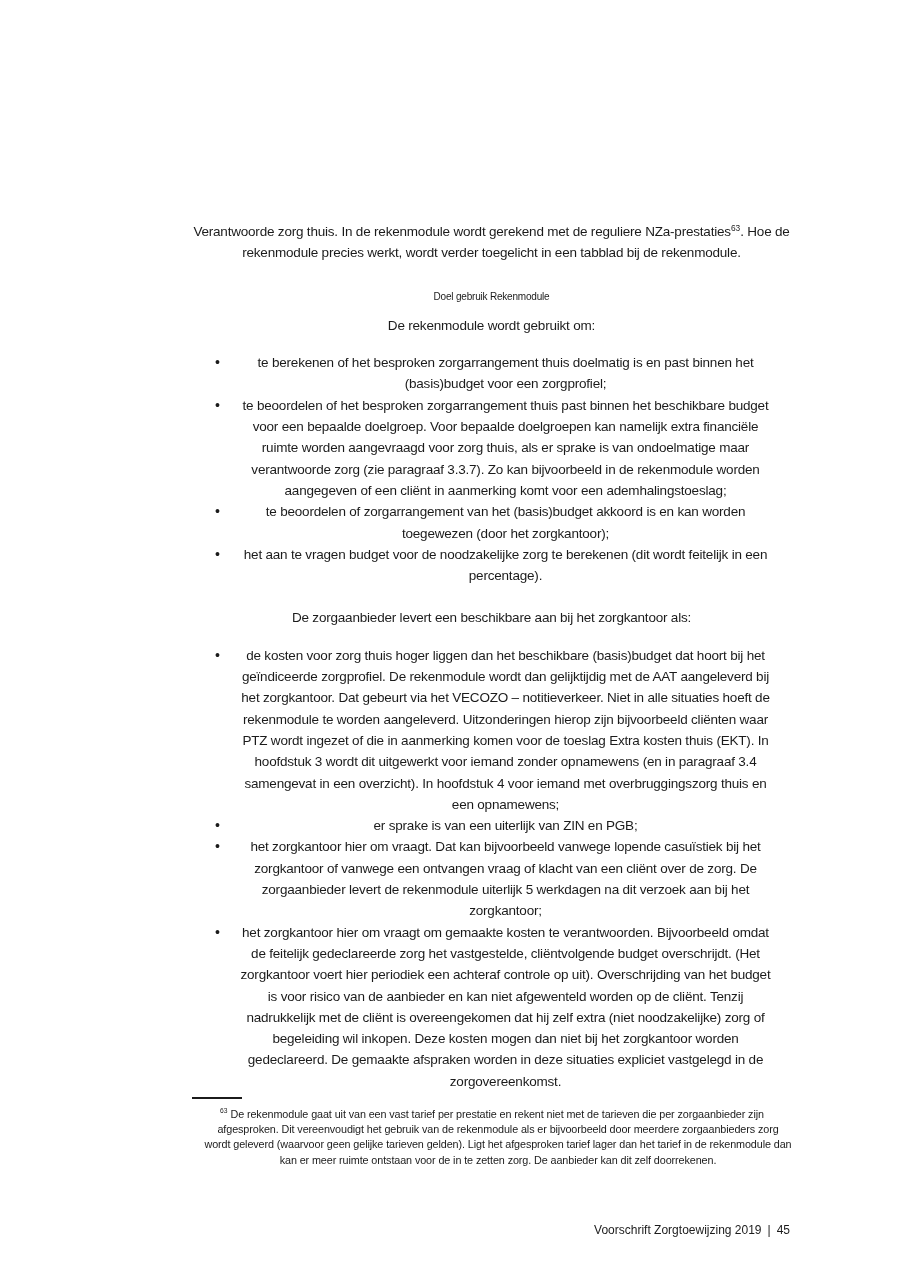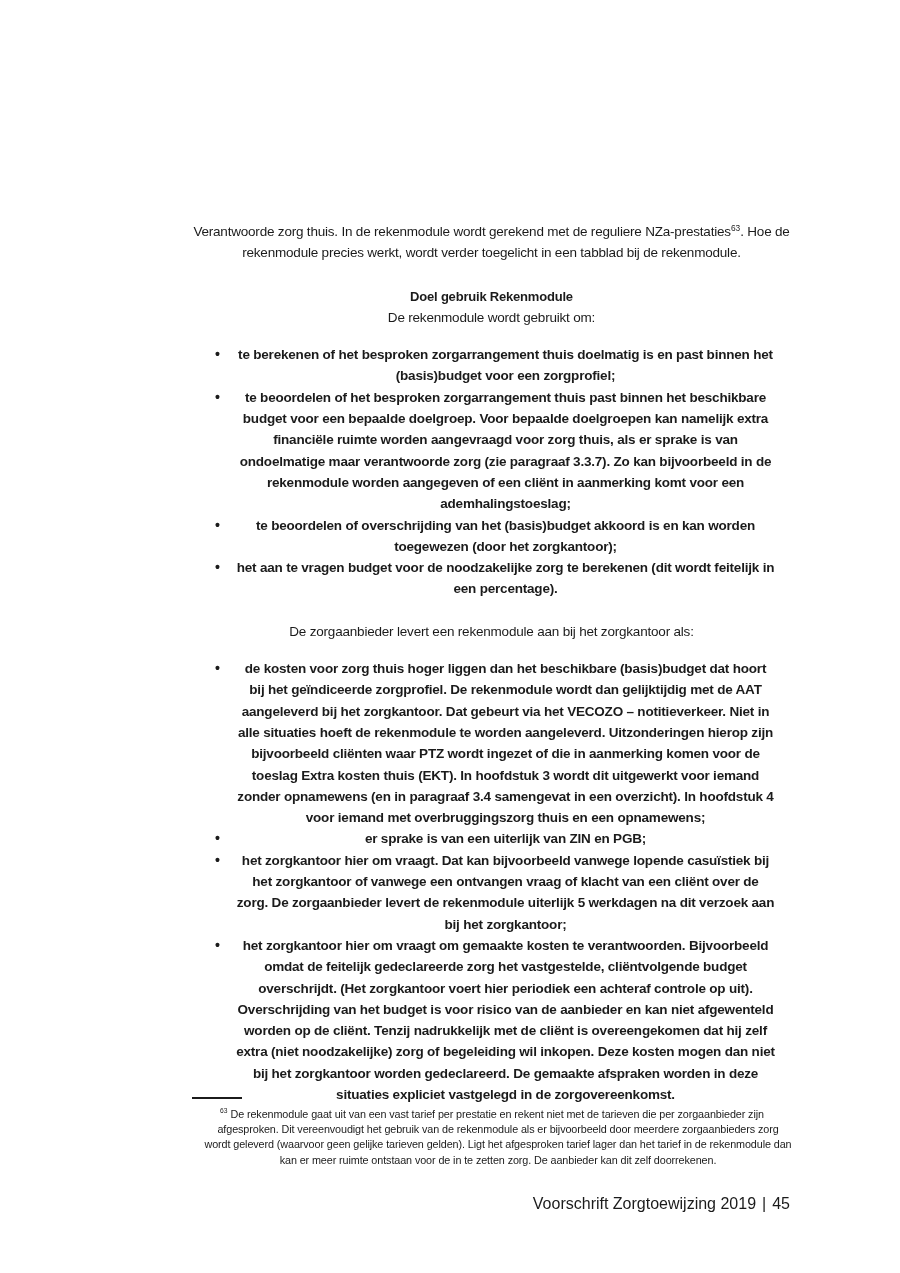--- a/index.html
+++ b/index.html
@@ -28,31 +28,30 @@
   }
   .para { margin: 0; }
   sup {
     font-size: 0.62em;
     line-height: 0;
     vertical-align: super;
     letter-spacing: 0;
   }
   .heading {
     margin: 22px 0 0 0;
-    font-size: 13px;
-    font-weight: bold;
+    font-size: 10px;
+    font-weight: normal;
     line-height: 21.3px;
   }
-  .intro { margin: 0; }
+  .intro { margin: 8px; }
   .intro.gap { margin-top: 21px; }
   ul.bullets {
     margin: 16px;
     padding: 0;
     list-style: none;
-    font-weight: bold;
   }
   ul.bullets li {
     position: relative;
     padding-left: 28px;
     margin: 0;
   }
   ul.bullets li::before {
     content: "\2022";
     position: absolute;
     left: 7px;
@@ -74,23 +73,23 @@
   .fn {
     margin: 0;
     font-size: 10.8px;
     line-height: 15.2px;
     letter-spacing: -0.1px;
     padding-left: 12px;
     text-indent: -12px;
   }
   .footer {
     position: absolute;
-    top: 1196px;
+    top: 1222px;
     right: 110px;
-    font-size: 16px;
+    font-size: 12px;
     line-height: 16px;
     white-space: nowrap;
   }
   .footer .sep { margin: 0 6px; }
 </style>
 </head>
 <body>
 
 <div class="page">
 
@@ -98,25 +97,25 @@
 
     <p class="para"><span>Verantwoorde zorg thuis. In de rekenmodule wordt gerekend met de reguliere NZa-prestaties</span><sup>63</sup><span>. Hoe de rekenmodule precies werkt, wordt verder toegelicht in een tabblad bij de rekenmodule.</span></p>
 
     <h2 class="heading">Doel gebruik Rekenmodule</h2>
 
     <p class="intro">De rekenmodule wordt gebruikt om:</p>
 
     <ul class="bullets">
       <li>te berekenen of het besproken zorgarrangement thuis doelmatig is en past binnen het (basis)budget voor een zorgprofiel;</li>
       <li>te beoordelen of het besproken zorgarrangement thuis past binnen het beschikbare budget voor een bepaalde doelgroep. Voor bepaalde doelgroepen kan namelijk extra financiële ruimte worden aangevraagd voor zorg thuis, als er sprake is van ondoelmatige maar verantwoorde zorg (zie paragraaf 3.3.7). Zo kan bijvoorbeeld in de rekenmodule worden aangegeven of een cliënt in aanmerking komt voor een ademhalingstoeslag;</li>
-      <li>te beoordelen of overschrijding van het (basis)budget akkoord is en kan worden toegewezen (door het zorgkantoor);</li>
+      <li>te beoordelen of zorgarrangement van het (basis)budget akkoord is en kan worden toegewezen (door het zorgkantoor);</li>
       <li>het aan te vragen budget voor de noodzakelijke zorg te berekenen (dit wordt feitelijk in een percentage).</li>
     </ul>
 
-    <p class="intro gap">De zorgaanbieder levert een rekenmodule aan bij het zorgkantoor als:</p>
+    <p class="intro gap">De zorgaanbieder levert een beschikbare aan bij het zorgkantoor als:</p>
 
     <ul class="bullets">
       <li>de kosten voor zorg thuis hoger liggen dan het beschikbare (basis)budget dat hoort bij het geïndiceerde zorgprofiel. De rekenmodule wordt dan gelijktijdig met de AAT aangeleverd bij het zorgkantoor. Dat gebeurt via het VECOZO – notitieverkeer. Niet in alle situaties hoeft de rekenmodule te worden aangeleverd. Uitzonderingen hierop zijn bijvoorbeeld cliënten waar PTZ wordt ingezet of die in aanmerking komen voor de toeslag Extra kosten thuis (EKT). In hoofdstuk 3 wordt dit uitgewerkt voor iemand zonder opnamewens (en in paragraaf 3.4 samengevat in een overzicht). In hoofdstuk 4 voor iemand met overbruggingszorg thuis en een opnamewens;</li>
       <li>er sprake is van een uiterlijk van ZIN en PGB;</li>
       <li>het zorgkantoor hier om vraagt. Dat kan bijvoorbeeld vanwege lopende casuïstiek bij het zorgkantoor of vanwege een ontvangen vraag of klacht van een cliënt over de zorg. De zorgaanbieder levert de rekenmodule uiterlijk 5 werkdagen na dit verzoek aan bij het zorgkantoor;</li>
       <li>het zorgkantoor hier om vraagt om gemaakte kosten te verantwoorden. Bijvoorbeeld omdat de feitelijk gedeclareerde zorg het vastgestelde, cliëntvolgende budget overschrijdt. (Het zorgkantoor voert hier periodiek een achteraf controle op uit). Overschrijding van het budget is voor risico van de aanbieder en kan niet afgewenteld worden op de cliënt. Tenzij nadrukkelijk met de cliënt is overeengekomen dat hij zelf extra (niet noodzakelijke) zorg of begeleiding wil inkopen. Deze kosten mogen dan niet bij het zorgkantoor worden gedeclareerd. De gemaakte afspraken worden in deze situaties expliciet vastgelegd in de zorgovereenkomst.</li>
     </ul>
 
   </div>
 

